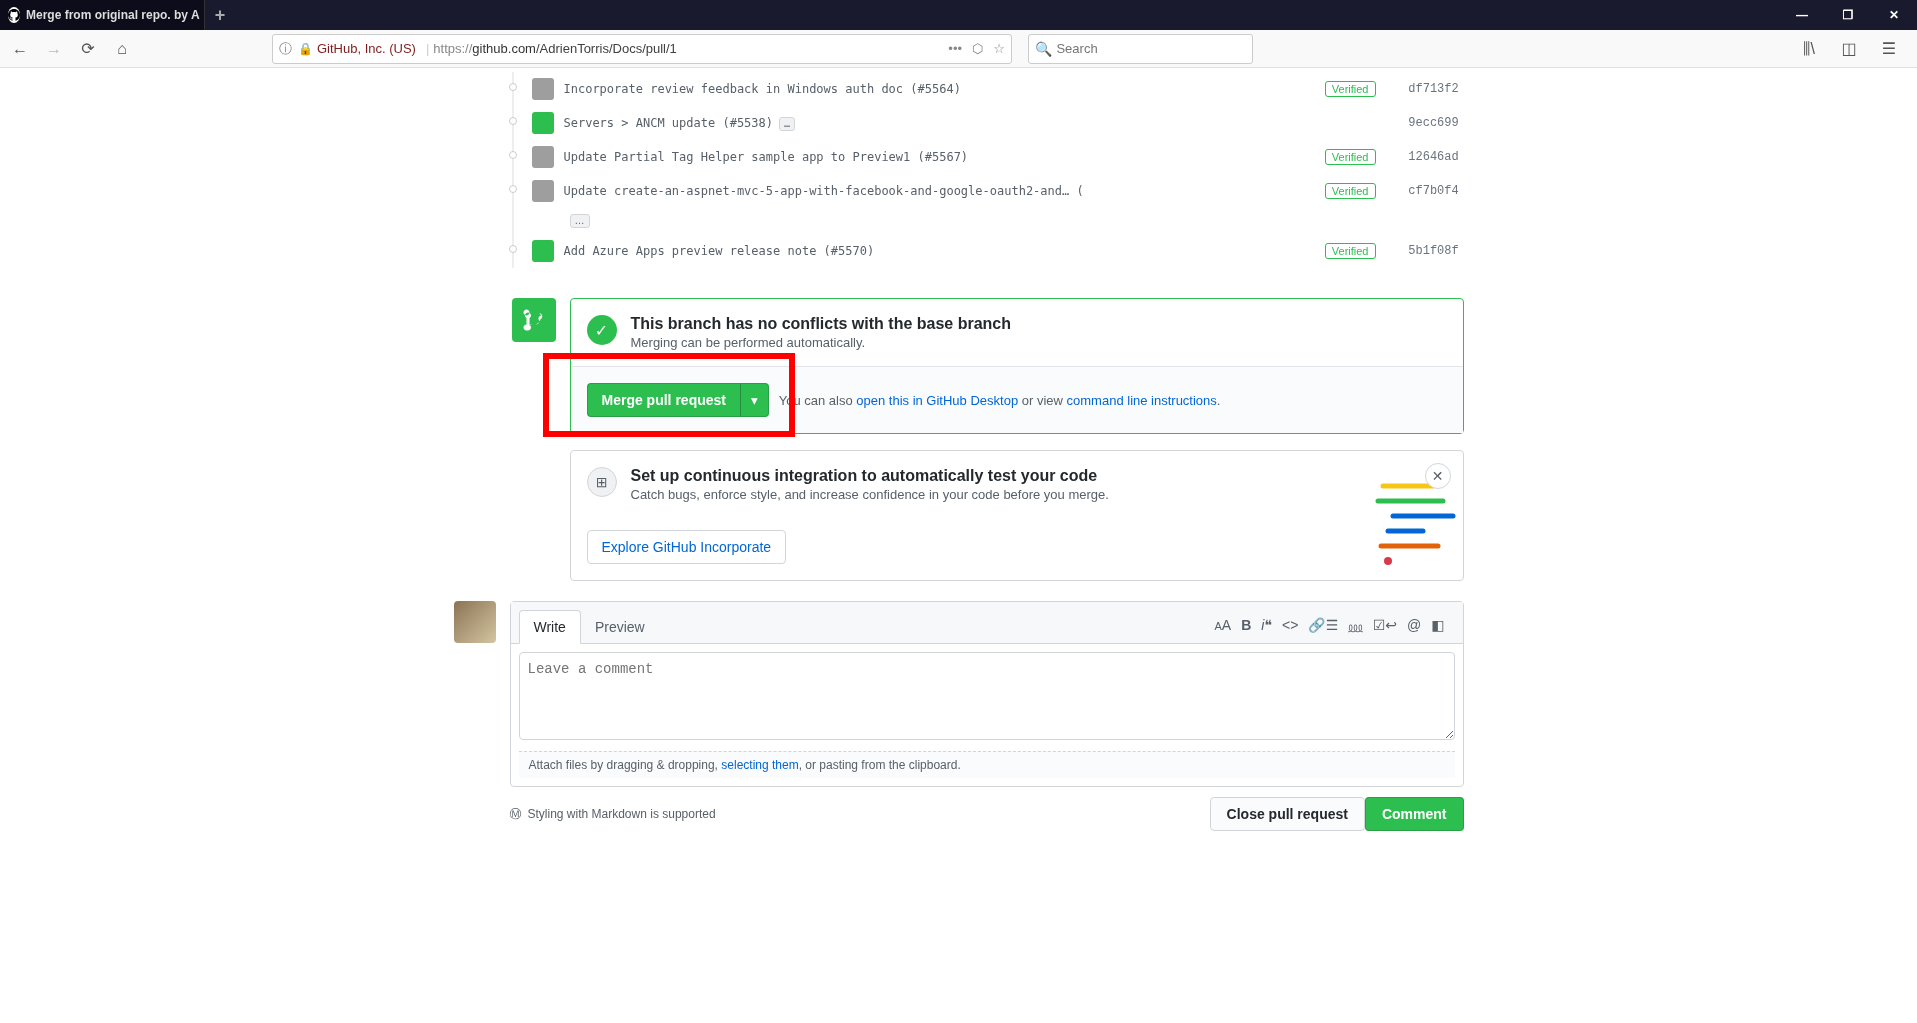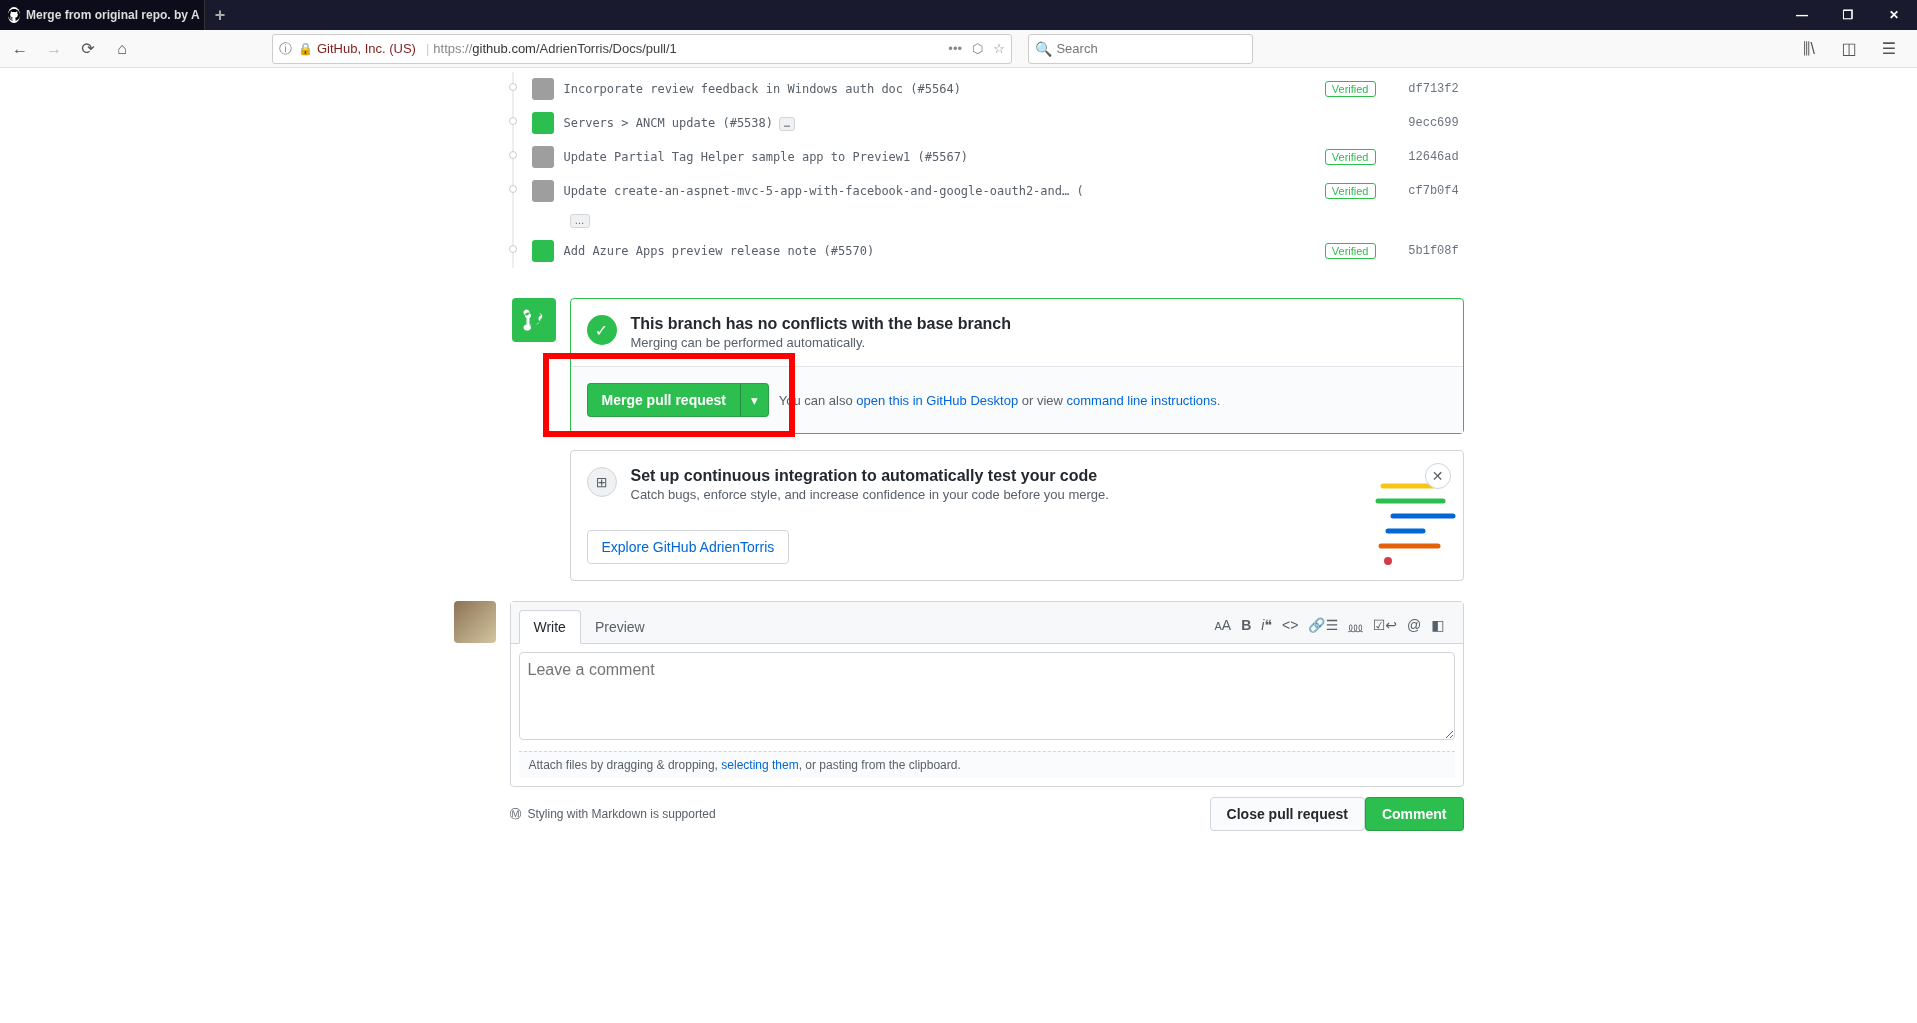--- a/index.html
+++ b/index.html
@@ -60,21 +60,21 @@
 .btn-white{ background:#fff; border:1px solid #d1d5da; border-radius:4px; padding:8px 14px; color:#0366d6; font-weight:500; cursor:pointer; font-size:14px;}
 .comment-wrap{ display:flex; margin-top:20px; gap:14px;}
 .user-av{ width:42px; height:42px; border-radius:4px; background:linear-gradient(135deg,#8b7355,#d4c5a0);}
 .comment-box{ flex:1; border:1px solid #d1d5da; border-radius:4px;}
 .comment-tabs{ display:flex; border-bottom:1px solid #d1d5da; background:#f6f8fa; padding:8px 8px 0; align-items:center;}
 .ctab{ padding:8px 14px; cursor:pointer; color:#586069; font-size:14px;}
 .ctab.active{ background:#fff; border:1px solid #d1d5da; border-bottom-color:#fff; border-radius:4px 4px 0 0; margin-bottom:-1px; color:#24292e;}
 .toolbar{ margin-left:auto; display:flex; color:#586069; padding-right:10px; font-size:14px;}
 .tb-group{display:flex; gap:10px;}
 .comment-area{ padding:8px;}
-.comment-area textarea{ width:100%; min-height:88px; border:1px solid #d1d5da; border-radius:4px; padding:8px; font-size:16px; resize:vertical; font-family:Liberation Sans, sans-serif;}
+.comment-area textarea{ width:100%; min-height:88px; border:1px solid #d1d5da; border-radius:4px; padding:8px; font-size:14px; resize:vertical; font-family:Liberation Mono, monospace;}
 .attach-row{ padding:6px 10px; font-size:12px; color:#586069; border-top:1px dashed #d1d5da; margin:0 8px 8px; background:#fafbfc;}
 .attach-row a{color:#0366d6; text-decoration:none;}
 .comment-footer{ display:flex; align-items:center; padding:10px 0 0; gap:8px;}
 .md-note{ color:#586069; font-size:12px; display:flex; align-items:center; gap:6px;}
 .footer-btns{ margin-left:auto; display:flex; }
 .btn-default{ background:#fafbfc; border:1px solid #d1d5da; border-radius:4px; padding:8px 16px; font-weight:600; cursor:pointer; font-size:14px; color:#24292e;}
 .btn-primary{ background:#2cbe4e; border:1px solid rgba(27,31,35,.2); color:#fff; border-radius:4px; padding:8px 16px; font-weight:600; cursor:pointer; font-size:14px;}
 .main-col{ margin-left:58px; position:relative;}
 </style>
 </head>
@@ -212,21 +212,21 @@
           </svg>
       </div>
       <div class="ci-top">
         <div class="ci-icon">⊞</div>
         <div>
           <div class="ci-title">Set up continuous integration to automatically test your code</div>
           <div class="ci-sub">Catch bugs, enforce style, and increase confidence in your code before you merge.</div>
         </div>
       </div>
       <div class="ci-bottom">
-        <button class="btn-white">Explore GitHub AdrienTorris</button>
+        <button class="btn-white">Explore GitHub Incorporate</button>
       </div>
     </div>
 
     <div class="comment-wrap" style="margin-left:-58px;">
       <div class="user-av"></div>
       <div style="flex:1;">
         <div class="comment-box">
           <div class="comment-tabs">
             <div class="ctab active">Write</div>
             <div class="ctab">Preview</div>

